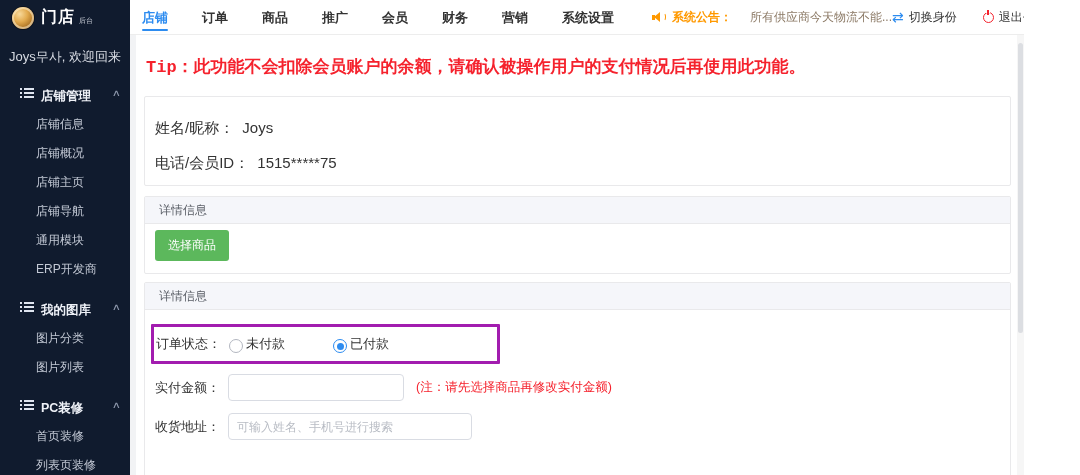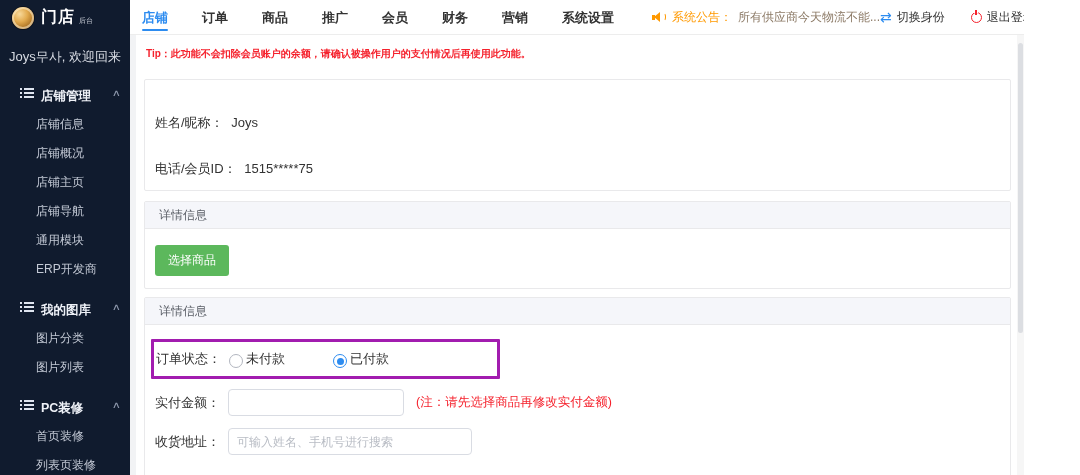--- a/index.html
+++ b/index.html
@@ -24,21 +24,21 @@
   .nav-item.active::after { content:''; position:absolute; left:50%; transform:translateX(-50%);
     bottom:4px; width:26px; height:2px; border-radius:1px; background:#2d8cf0; }
 
   .announcement { display:flex; align-items:center; margin-left:4px; font-size:12px; cursor:pointer; white-space:nowrap; }
   .speaker-icon { position:relative; width:15px; height:12px; margin-right:5px; flex:none; }
   .speaker-icon .sp-rect { position:absolute; left:0; top:3.5px; width:3px; height:5px; background:#f90; }
   .speaker-icon .sp-tri { position:absolute; left:2px; top:1px; width:0; height:0;
     border:5px solid transparent; border-right:6px solid #f90; border-left:none; }
   .speaker-icon .sp-wave { position:absolute; right:1px; top:2px; width:5px; height:8px;
     border:1.5px solid transparent; border-right:1.5px solid #f90; border-radius:50%; }
-  .ann-label { color:#f90; margin-right:6px; }
+  .ann-label { color:#f90; margin-right:18px;font-weight:bold; }
   .ann-text { color:#8c7a66; }
 
   .top-actions { margin-left:auto; display:flex; align-items:center; gap:26px; }
   .top-action { display:flex; align-items:center; gap:5px; font-size:12px; color:#333; cursor:pointer; white-space:nowrap; }
   .swap-arrows-icon { color:#2d8cf0; font-size:14px; line-height:1; }
   .power-icon { position:relative; width:11px; height:11px; border:1.5px solid #f5222d; border-radius:50%; display:inline-block; flex:none; }
   .power-icon::before { content:''; position:absolute; top:-2.5px; left:50%; transform:translateX(-50%); width:4px; height:3px; background:#fff; }
   .power-icon::after { content:''; position:absolute; top:-2.5px; left:50%; transform:translateX(-50%); width:2px; height:5px; background:#f5222d; }
 
   
@@ -51,36 +51,36 @@
     box-shadow:0 4px 0 #dfe5f0, 0 8px 0 #dfe5f0; }
   .list-icon::after { content:''; position:absolute; left:4px; top:0; width:10px; height:2px; background:#dfe5f0;
     box-shadow:0 4px 0 #dfe5f0, 0 8px 0 #dfe5f0; }
   .group-label { font-size:12.5px; font-weight:700; color:#eef1f7; flex:1; }
   .chevron-up-icon { font-size:9px; color:#8e99ad; transform:scaleX(1.4); }
   .side-item { font-size:12px; color:#c3c9d5; padding:6px 8px 6px 36px; cursor:pointer; white-space:nowrap; }
 
   
   .divider-strip { position:absolute; left:130px; top:35px; bottom:0; width:6px; background:#f2f3f5; z-index:1; }
   .main { position:absolute; left:136px; top:35px; right:7px; bottom:0; background:#fff; padding:0 6px 0 8px; overflow:hidden; }
-  .tip { margin-top:12px; margin-left:2px; font-size:10px; font-weight:700; color:#f5222d; }
+  .tip { margin-top:20px; margin-left:2px; font-size:17px; font-weight:700; color:#f5222d;font-family:Liberation Mono, monospace; }
 
   .card { border:1px solid #e9e9eb; border-radius:2px; background:#fff; margin-top:0; }
   .card-member { margin-top:18px; }
   .card-product { margin-top:10px; }
   .card-detail { margin-top:8px; height:240px; }
   .card-header { height:27px; line-height:27px; background:#f5f6fa; border-bottom:1px solid #e9e9eb;
     font-size:12px; color:#5a5e66; padding-left:14px; }
   .card-body { padding:6px 14px 12px 10px; }
 
-  .info-line { font-size:13px; color:#333; margin-top:28px; }
+  .info-line { font-size:15px; color:#333; margin-top:16px; }
   .info-line .lbl { margin-right:4px; }
 
   .btn-green { display:inline-block; background:#5cb85c; color:#fff; font-size:12px; border:none;
     border-radius:3px; padding:7px 13px; cursor:pointer; font-family:inherit; }
-  .btn-select { margin-top:10px; }
+  .btn-select { }
 
   .form-row { display:flex; align-items:center; font-size:13px; color:#333; }
   .form-label { flex:none; margin-right:8px; }
 
   .redbox { display:inline-flex; align-items:center; border:3px solid #a21caf; border-radius:1px;
     padding:8px 60px 8px 2px; margin-top:8px; margin-left:-4px; }
   .radio-group { display:flex; align-items:flex-end; margin-right:48px; cursor:pointer; }
   .radio { width:14px; height:14px; border:1px solid #b2b6bf; border-radius:50%; background:#fff; flex:none; position:relative; }
   .radio.checked { border-color:#2d8cf0; }
   .radio.checked::after { content:''; position:absolute; left:2.5px; top:2.5px; right:2.5px; bottom:2.5px;

